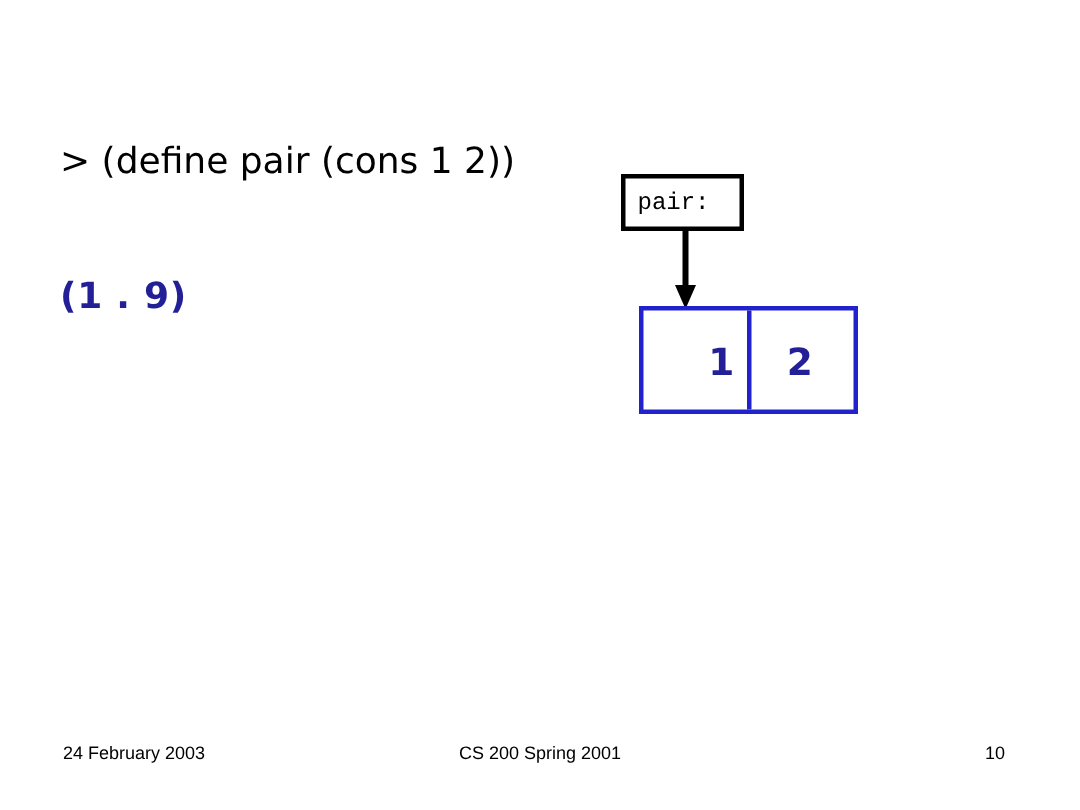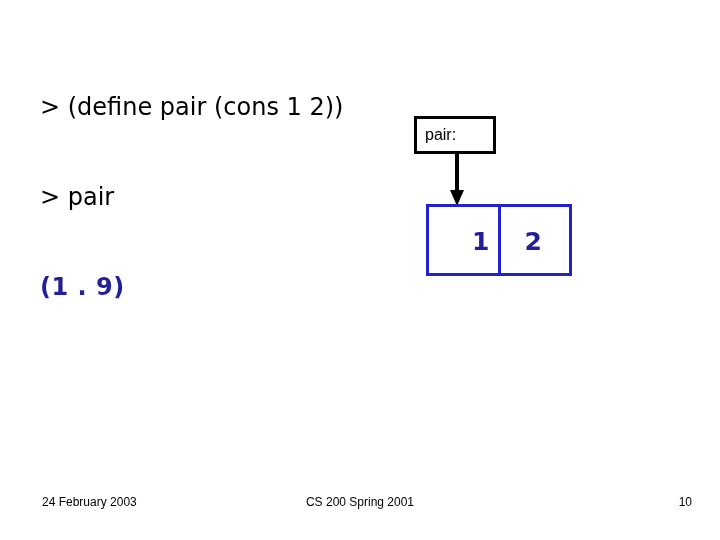--- a/index.html
+++ b/index.html
@@ -48,21 +48,21 @@
     width: 82px;
     height: 38px;
     border: 3px solid #000000;
     background: #ffffff;
     box-sizing: border-box;
   }
   .pair-box-label {
     position: absolute;
     left: 8px;
     top: 7px;
-    font-family: Liberation Sans, sans-serif;
+    font-family: Liberation Mono, monospace;
     font-size: 16px;
     color: #000000;
     line-height: 18px;
   }
 
   
   .arrow {
     position: absolute;
     left: 440px;
     top: 152px;
@@ -123,32 +123,31 @@
   }
   .footer-center {
     position: absolute;
     left: 0;
     top: 0;
     width: 720px;
     text-align: center;
   }
   .footer-page {
     position: absolute;
-    right: 28px;
+    right: 50px;
     top: 0;
   }
 </style>
 </head>
 <body>
 
 <div class="slide">
 
   <div class="repl">
     <span class="repl-line">&gt; (define pair (cons 1 2))</span>
-    <span class="repl-line">&gt; pair</span>
     <span class="repl-line result">(1 . 9)</span>
   </div>
 
   <div class="pair-box">
     <span class="pair-box-label">pair:</span>
   </div>
 
   <svg class="arrow" viewBox="0 0 34 62" xmlns="http://www.w3.org/2000/svg">
     <path d="M 17 0 L 17 44" stroke="#000000" stroke-width="4" fill="none"></path>
     <path d="M 17 54 L 10 38 L 24 38 Z" fill="#000000"></path>

